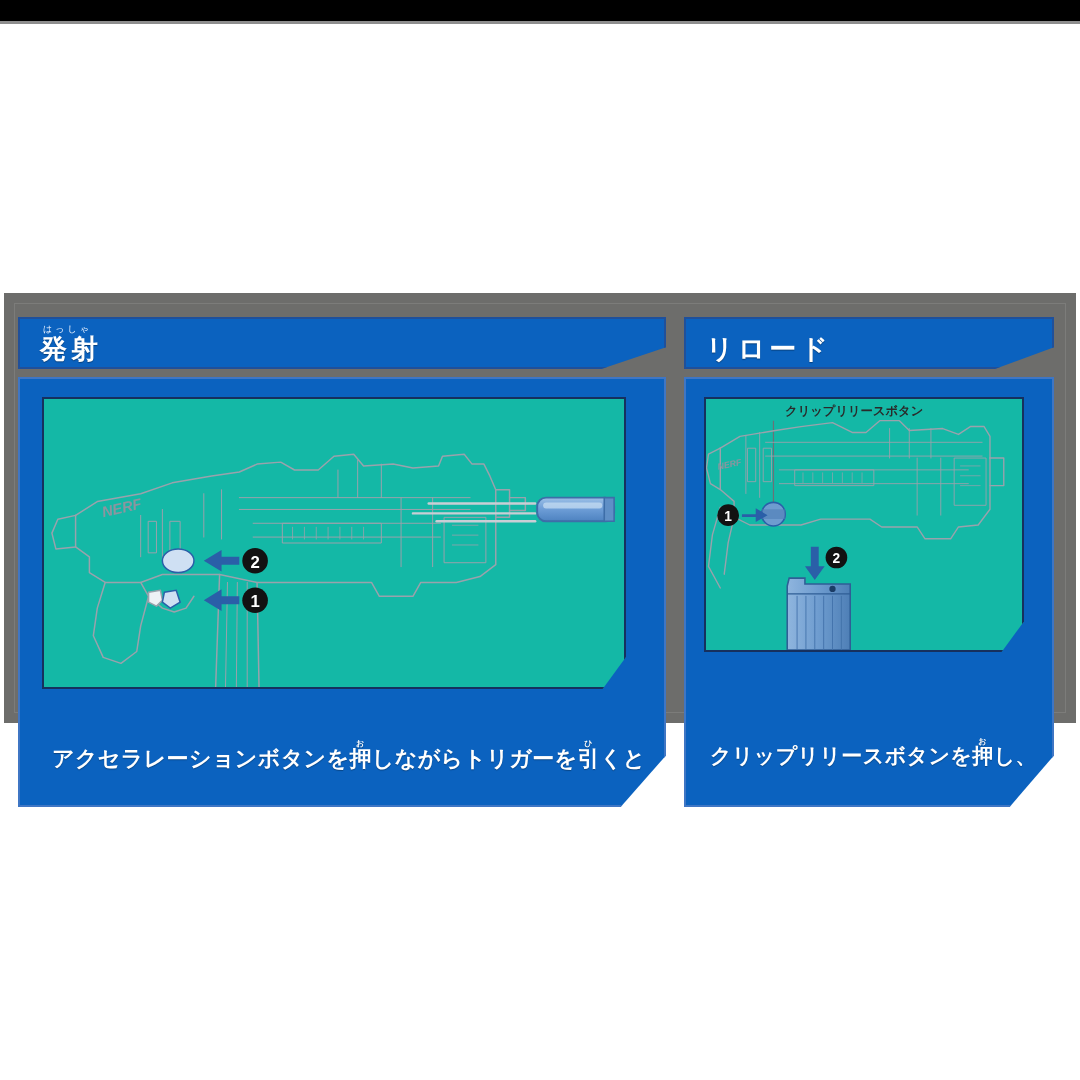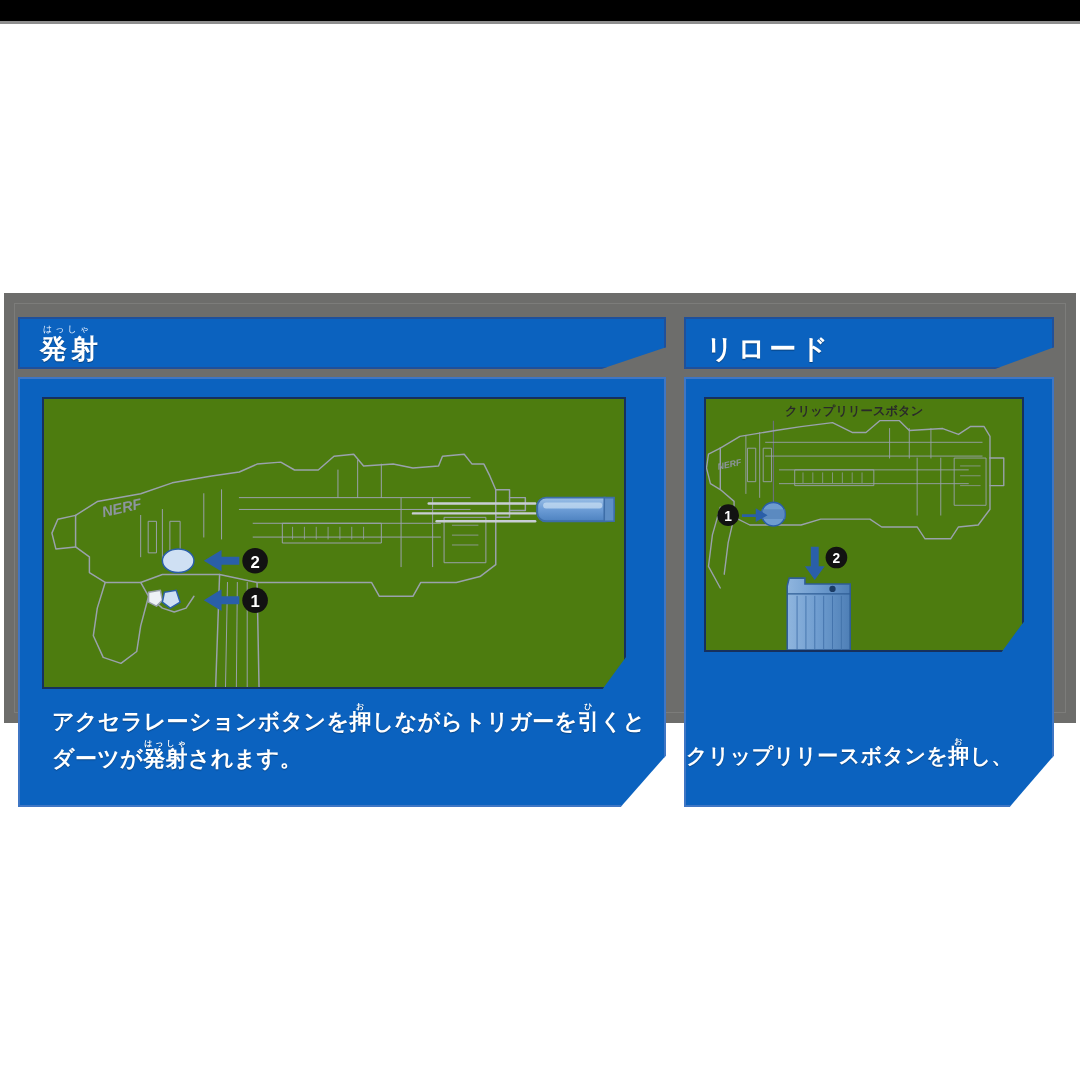--- a/index.html
+++ b/index.html
@@ -115,21 +115,21 @@
     clip-path: polygon(0 0, 100% 0, 100% 88%, 88% 100%, 0 100%);
   }
 
   
   .stage {
     position: absolute;
     left: 22px;
     top: 18px;
     width: 584px;
     height: 292px;
-    background: #4d7c0f;
+    background: #14b8a6;
     border: 2px solid #16305e;
     box-sizing: border-box;
     -webkit-clip-path: polygon(0 0, 100% 0, 100% 89%, 96% 100%, 0 100%);
     clip-path: polygon(0 0, 100% 0, 100% 89%, 96% 100%, 0 100%);
     overflow: hidden;
   }
   .panel.right .stage {
     left: 18px;
     top: 18px;
     width: 320px;
@@ -147,21 +147,21 @@
     bottom: 28px;
     width: 600px;
     color: #ffffff;
     font-size: 22px;
     font-weight: bold;
     line-height: 1.62;
     letter-spacing: 0.4px;
     text-shadow: 0 1px 1px rgba(0,0,0,.3);
   }
   .panel.right .caption {
-    left: 0;
+    left: 24px;
     bottom: 32px;
     width: 336px;
     font-size: 21px;
   }
   .caption ruby { ruby-position: over; }
   .caption rt {
     font-size: 8px;
     font-weight: bold;
     letter-spacing: 1px;
     color: #ffffff;
@@ -286,21 +286,20 @@
           <g>
             <rect x="498" y="100" width="78" height="24" rx="9" fill="url(#dartg)" stroke="#3d6ea8" stroke-width="2"></rect>
             <rect x="504" y="105" width="60" height="6" rx="3" fill="#c6dcf2" opacity="0.75"></rect>
             <path d="M566 100 L576 100 L576 124 L566 124 Z" fill="#5f8fc6" stroke="#3d6ea8" stroke-width="1.6"></path>
           </g>
         </svg>
       </div>
 
       <div class="caption">
         <span class="cap-line">アクセラレーションボタンを<ruby>押<rt>お</rt></ruby>しながらトリガーを<ruby>引<rt>ひ</rt></ruby>くと</span>
-        <span class="cap-line">ダーツが<ruby>発射<rt>はっしゃ</rt></ruby>されます。</span>
       </div>
 
     </div>
   </section>
 
   <section class="panel right">
 
     <div class="panel-header">
       <div class="header-title-wrap">
         <span class="furigana"></span>

